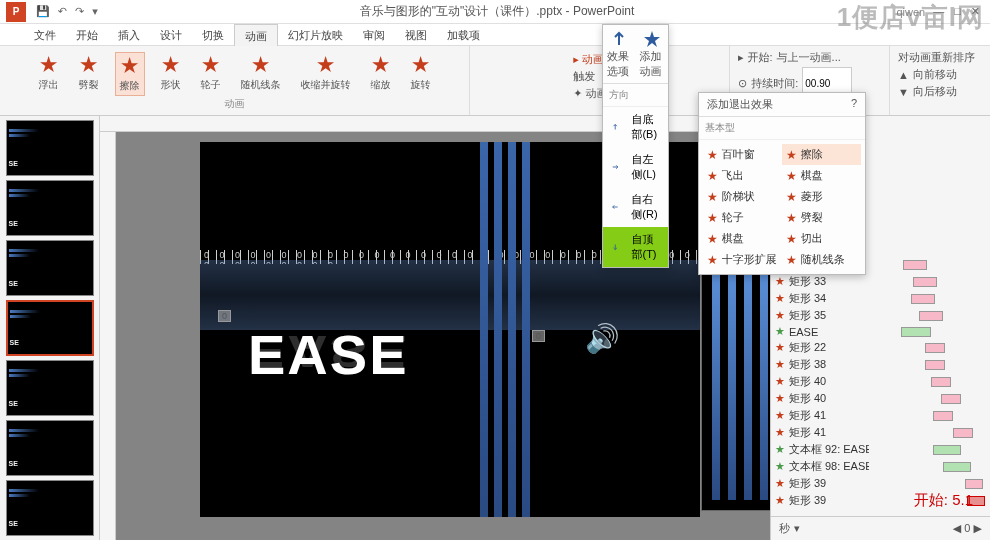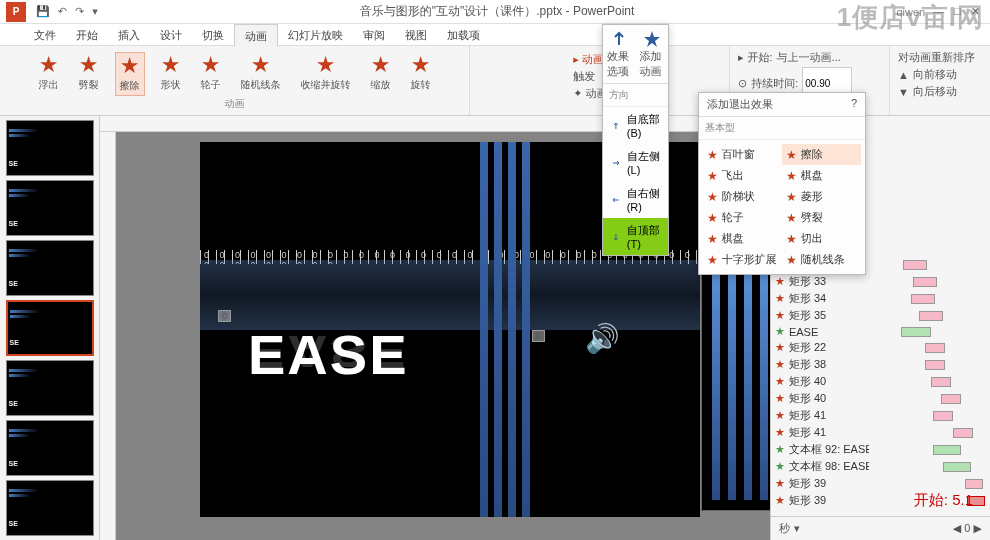--- a/index.html
+++ b/index.html
@@ -46,21 +46,21 @@
 .marker{position:absolute;background:rgba(200,200,200,0.5);border:1px solid #999;color:#555;font-size:9px;padding:0 3px}
 .speaker{position:absolute;right:80px;top:180px;color:#ccc;font-size:28px}
 .preview{position:absolute;left:601px;top:145px;width:70px;height:250px;background:#000;border:1px solid #666}
 .preview span{position:absolute;top:10px;bottom:10px;width:8px;background:linear-gradient(180deg,#5a8fd8 0%,#2a4a82 100%)}
 .preview span:nth-child(1){left:10px}.preview span:nth-child(2){left:26px}.preview span:nth-child(3){left:42px}.preview span:nth-child(4){left:58px}
 .dd-effect{position:absolute;left:602px;top:24px;width:67px;background:#fdfdfd;border:1px solid #bbb;box-shadow:0 2px 8px rgba(0,0,0,0.2);z-index:10}
 .dd-head{display:flex;padding:4px;border-bottom:1px solid #ddd;gap:8px}
 .dd-head div{display:flex;flex-direction:column;align-items:center;font-size:9px;color:#555}
 .dd-head svg{width:20px;height:20px}
 .dd-sec{padding:4px 6px;color:#888;font-size:10px;border-bottom:1px solid #eee}
-.dd-item{display:flex;align-items:center;gap:6px;padding:5px 8px;cursor:pointer}
+.dd-item{display:flex;align-items:center;gap:12px;padding:5px 8px;cursor:pointer}
 .dd-item.sel{background:#84cc16}
 .dd-item svg{width:14px;height:14px}
 .dd-exit{position:absolute;left:698px;top:92px;width:168px;background:#fdfdfd;border:1px solid #bbb;box-shadow:0 2px 8px rgba(0,0,0,0.25);z-index:11}
 .dd-exit-h{padding:4px 8px;border-bottom:1px solid #ddd;display:flex;justify-content:space-between;color:#555}
 .dd-exit-grid{display:grid;grid-template-columns:1fr 1fr;padding:4px}
 .ex-item{display:flex;align-items:center;gap:4px;padding:3px 4px;font-size:10px;color:#333;cursor:pointer}
 .ex-item.sel{background:#fce4d6}
 .ex-item .st{color:#c43e1c;font-size:12px}
 .anim-pane{width:220px;background:#f5f5f5;border-left:1px solid #ccc;display:flex;flex-direction:column}
 .anim-list{flex:1;overflow:hidden;padding-top:140px}

